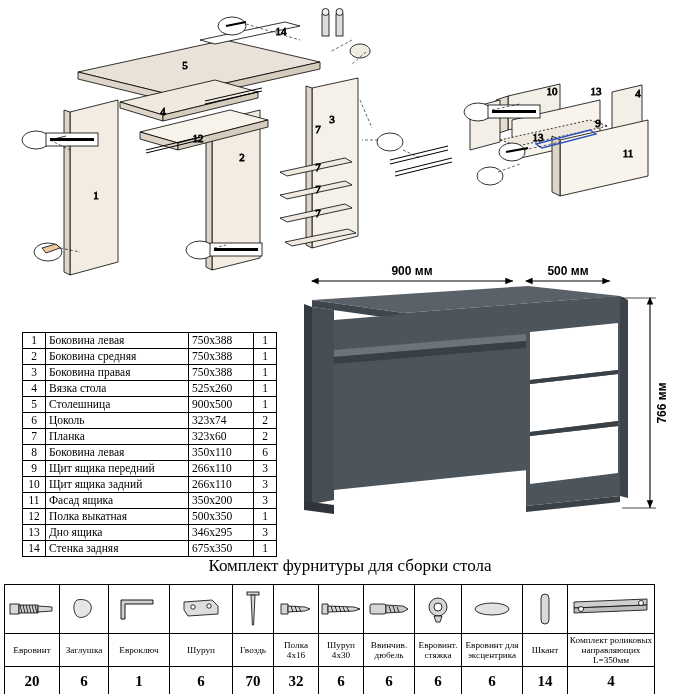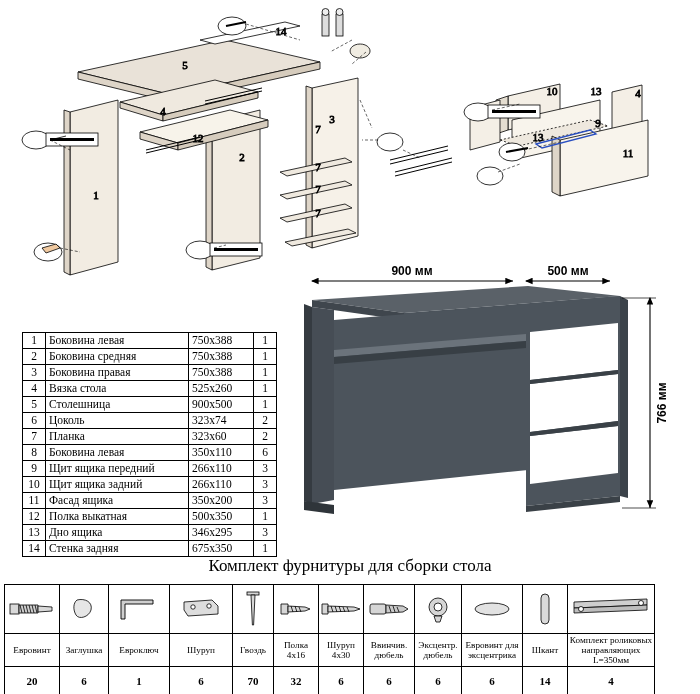--- a/index.html
+++ b/index.html
@@ -109,21 +109,21 @@
     padding: 0;
   }
   #hardware-table tr.names td {
     height: 30px;
     font-size: 9.2px;
     line-height: 10px;
     padding: 1px 1px;
   }
   #hardware-table tr.counts td {
     height: 26px;
-    font-size: 11px;
+    font-size: 15px;
     font-weight: bold;
   }
   .hw-icon-wrap {
     width: 100%;
     height: 48px;
     display: flex;
     align-items: center;
     justify-content: center;
   }
 
@@ -594,21 +594,21 @@
       </tr>
       <tr class="names">
         <td>Евровинт</td>
         <td>Заглушка</td>
         <td>Евроключ</td>
         <td>Шуруп</td>
         <td>Гвоздь</td>
         <td>Полка 4х16</td>
         <td>Шуруп 4х30</td>
         <td>Ввинчив. дюбель</td>
-        <td>Эксцентр. дюбель</td>
+        <td>Евровинт. стяжка</td>
         <td>Евровинт для эксцентрика</td>
         <td>Шкант</td>
         <td>Комплект роликовых направляющих L=350мм</td>
       </tr>
       <tr class="counts">
         <td>20</td>
         <td>6</td>
         <td>1</td>
         <td>6</td>
         <td>70</td>

